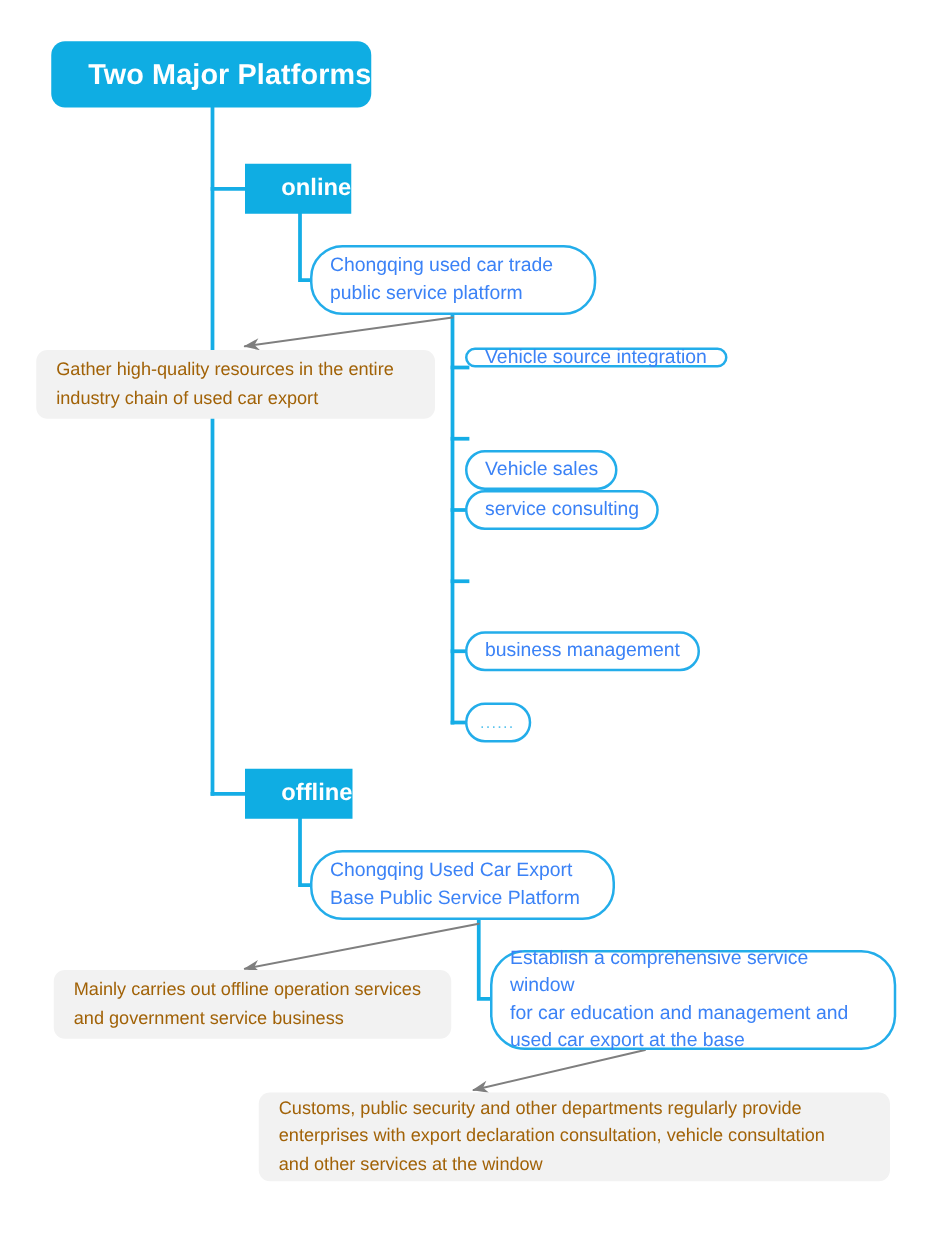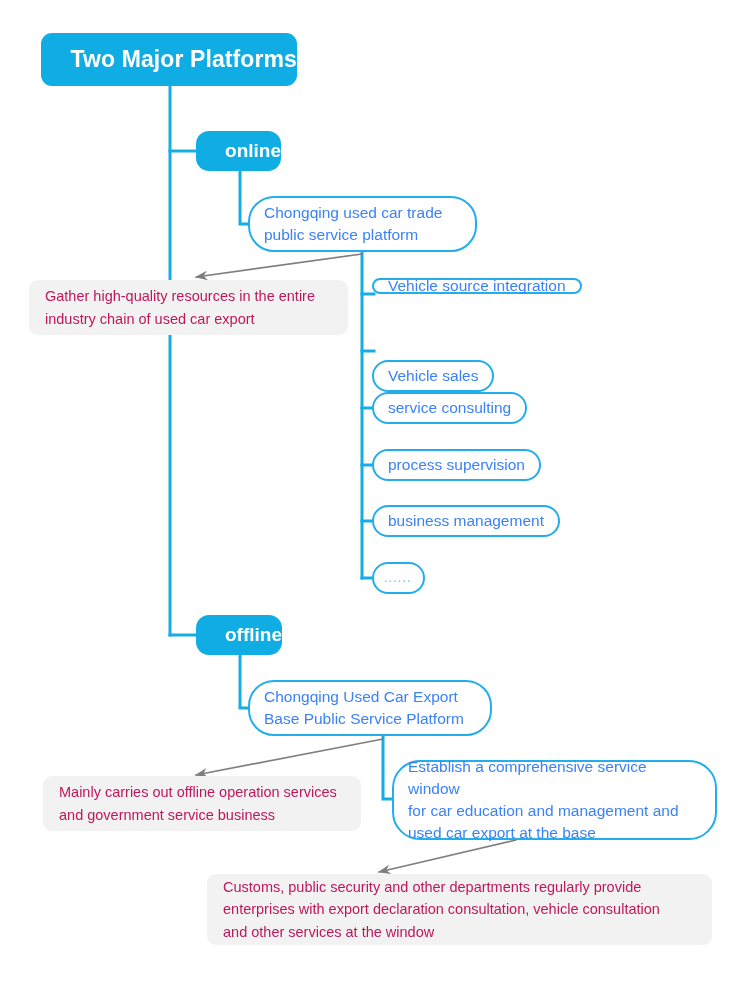--- a/index.html
+++ b/index.html
@@ -45,21 +45,21 @@
     border-radius: 10px;
     justify-content: flex-end;
   }
   .node-root {
     font-size: 23px;
     letter-spacing: 0.1px;
     border-radius: 11px;
   }
   .node-branch {
     font-size: 19px;
-    border-radius: 13px;
+    border-radius: 0;
   }
 
   
   .node-outline {
     background: #ffffff;
     border: 2px solid #23ADEA;
     color: #3b82f6;
     border-radius: 999px;
     font-size: 15.5px;
     line-height: 1.42;
@@ -77,21 +77,21 @@
     font-size: 13px;
     letter-spacing: 1px;
     color: #5BC4EE;
     justify-content: center;
     padding: 5px 10px;
   }
 
   
   .node-note {
     background: #F2F2F2;
-    color: #be185d;
+    color: #a16207;
     border-radius: 9px;
     font-size: 14.5px;
     line-height: 1.56;
     padding: 12px 16px;
     align-items: center;
     z-index: 2;
   }
   .node-note .txt { display: block; width: 100%; }
 
   .lbl { white-space: pre-line; }
@@ -159,23 +159,20 @@
 
   <div class="node node-outline" style="left:372px; top:278px; height:16px;">
     <span class="txt lbl">Vehicle source integration</span>
   </div>
   <div class="node node-outline" style="left:372px; top:335px; height:32px;margin-top:25px;">
     <span class="txt lbl">Vehicle sales</span>
   </div>
   <div class="node node-outline" style="left:372px; top:392px; height:32px;align-items:center;">
     <span class="txt lbl">service consulting</span>
   </div>
-  <div class="node node-outline" style="left:372px; top:449px; height:32px;">
-    <span class="txt lbl">process supervision</span>
-  </div>
   <div class="node node-outline" style="left:372px; top:505px; height:32px;">
     <span class="txt lbl">business management</span>
   </div>
   <div class="node node-outline node-ellipsis" style="left:372px; top:562px; width:53px; height:32px;">
     <span class="txt lbl">......</span>
   </div>
 
   <div class="node node-filled node-branch" style="left:196px; top:615px; width:86px; height:40px;">
     <span class="lbl">offline</span>
   </div>

